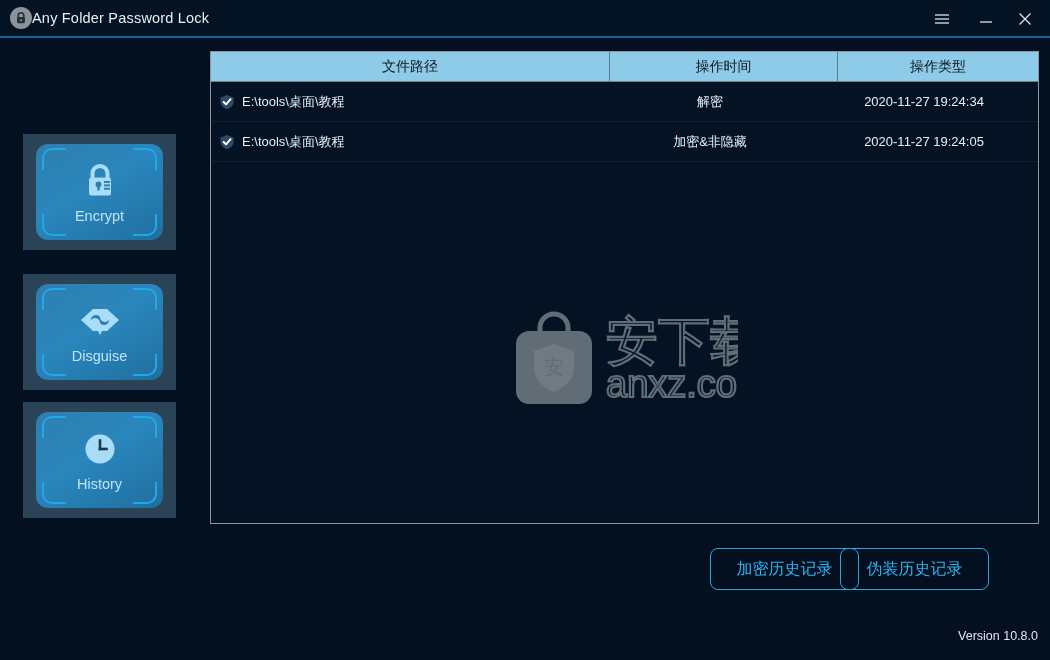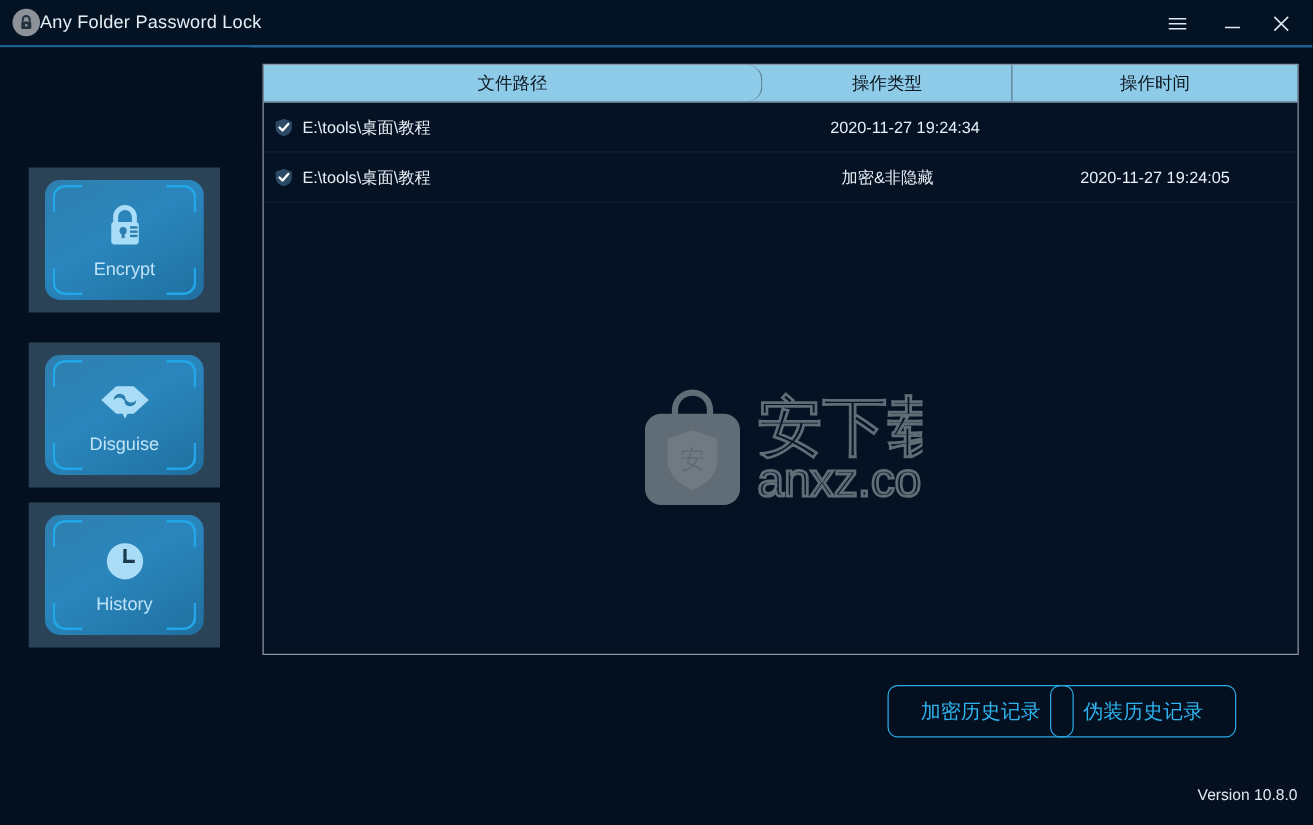--- a/index.html
+++ b/index.html
@@ -101,21 +101,21 @@
     border-bottom: 1px solid #6f7d8b;
   }
   .th {
     display: flex; align-items: center; justify-content: center;
     color: #0c1720;
     font-size: 14px;
     border-right: 1px solid #5e7c91;
     height: 100%;
   }
   .th:last-child { border-right: none; }
-  .th.c0 { width: 399px; border-radius: 12px; }
+  .th.c0 { width: 399px; }
   .th.c1 { width: 200px; }
   .th.c2 { width: 228px; }
   .tbody { position: relative; height: 441px; }
   .trow {
     display: flex; align-items: center;
     height: 40px;
     border-bottom: 1px solid #0d2136;
     position: relative; z-index: 2;
   }
   .td { display: flex; align-items: center; height: 100%; color: #e9eff6; font-size: 13px; }
@@ -252,22 +252,22 @@
         </span>
         <span class="sb-label">History</span>
       </div>
     </div>
 
   </div>
 
   <div class="table">
     <div class="thead">
       <div class="th c0">文件路径</div>
+      <div class="th c2">操作时间</div>
       <div class="th c1">操作类型</div>
-      <div class="th c2">操作时间</div>
     </div>
 
     <div class="tbody">
 
       <div class="watermark">
         <svg width="84" height="98" viewBox="0 0 84 98">
           <path d="M28 22 v-4 a14 14 0 0 1 28 0 v4" fill="none" stroke="#6b767f" stroke-width="5"></path>
           <rect x="4" y="21" width="76" height="73" rx="13" fill="#6b767f"></rect>
           <path d="M42 34 L62 41 v17 c0 12 -10 20 -20 24 c-10 -4 -20 -12 -20 -24 V41 Z" fill="#7c868e"></path>
           <text x="42" y="64" text-anchor="middle" font-size="20" fill="#6b767f" font-family="'DejaVu Sans',sans-serif">安</text>
@@ -283,20 +283,21 @@
       <div class="trow">
         <div class="td c0">
           <span class="chk">
             <svg width="16" height="16" viewBox="0 0 16 16">
               <path d="M8 1 L14.5 3.4 V8 c0 4 -3.6 6.3 -6.5 7 C5.1 14.3 1.5 12 1.5 8 V3.4 Z" fill="#2c4a66"></path>
               <path d="M4.6 8 L7 10.4 L11.6 5.2" fill="none" stroke="#ffffff" stroke-width="1.9" stroke-linecap="round" stroke-linejoin="round"></path>
             </svg>
           </span>
           <span>E:\tools\桌面\教程</span>
         </div>
+        <div class="td c1">解密</div>
         <div class="td c2">2020-11-27 19:24:34</div>
       </div>
 
       <div class="trow">
         <div class="td c0">
           <span class="chk">
             <svg width="16" height="16" viewBox="0 0 16 16">
               <path d="M8 1 L14.5 3.4 V8 c0 4 -3.6 6.3 -6.5 7 C5.1 14.3 1.5 12 1.5 8 V3.4 Z" fill="#2c4a66"></path>
               <path d="M4.6 8 L7 10.4 L11.6 5.2" fill="none" stroke="#ffffff" stroke-width="1.9" stroke-linecap="round" stroke-linejoin="round"></path>
             </svg>

